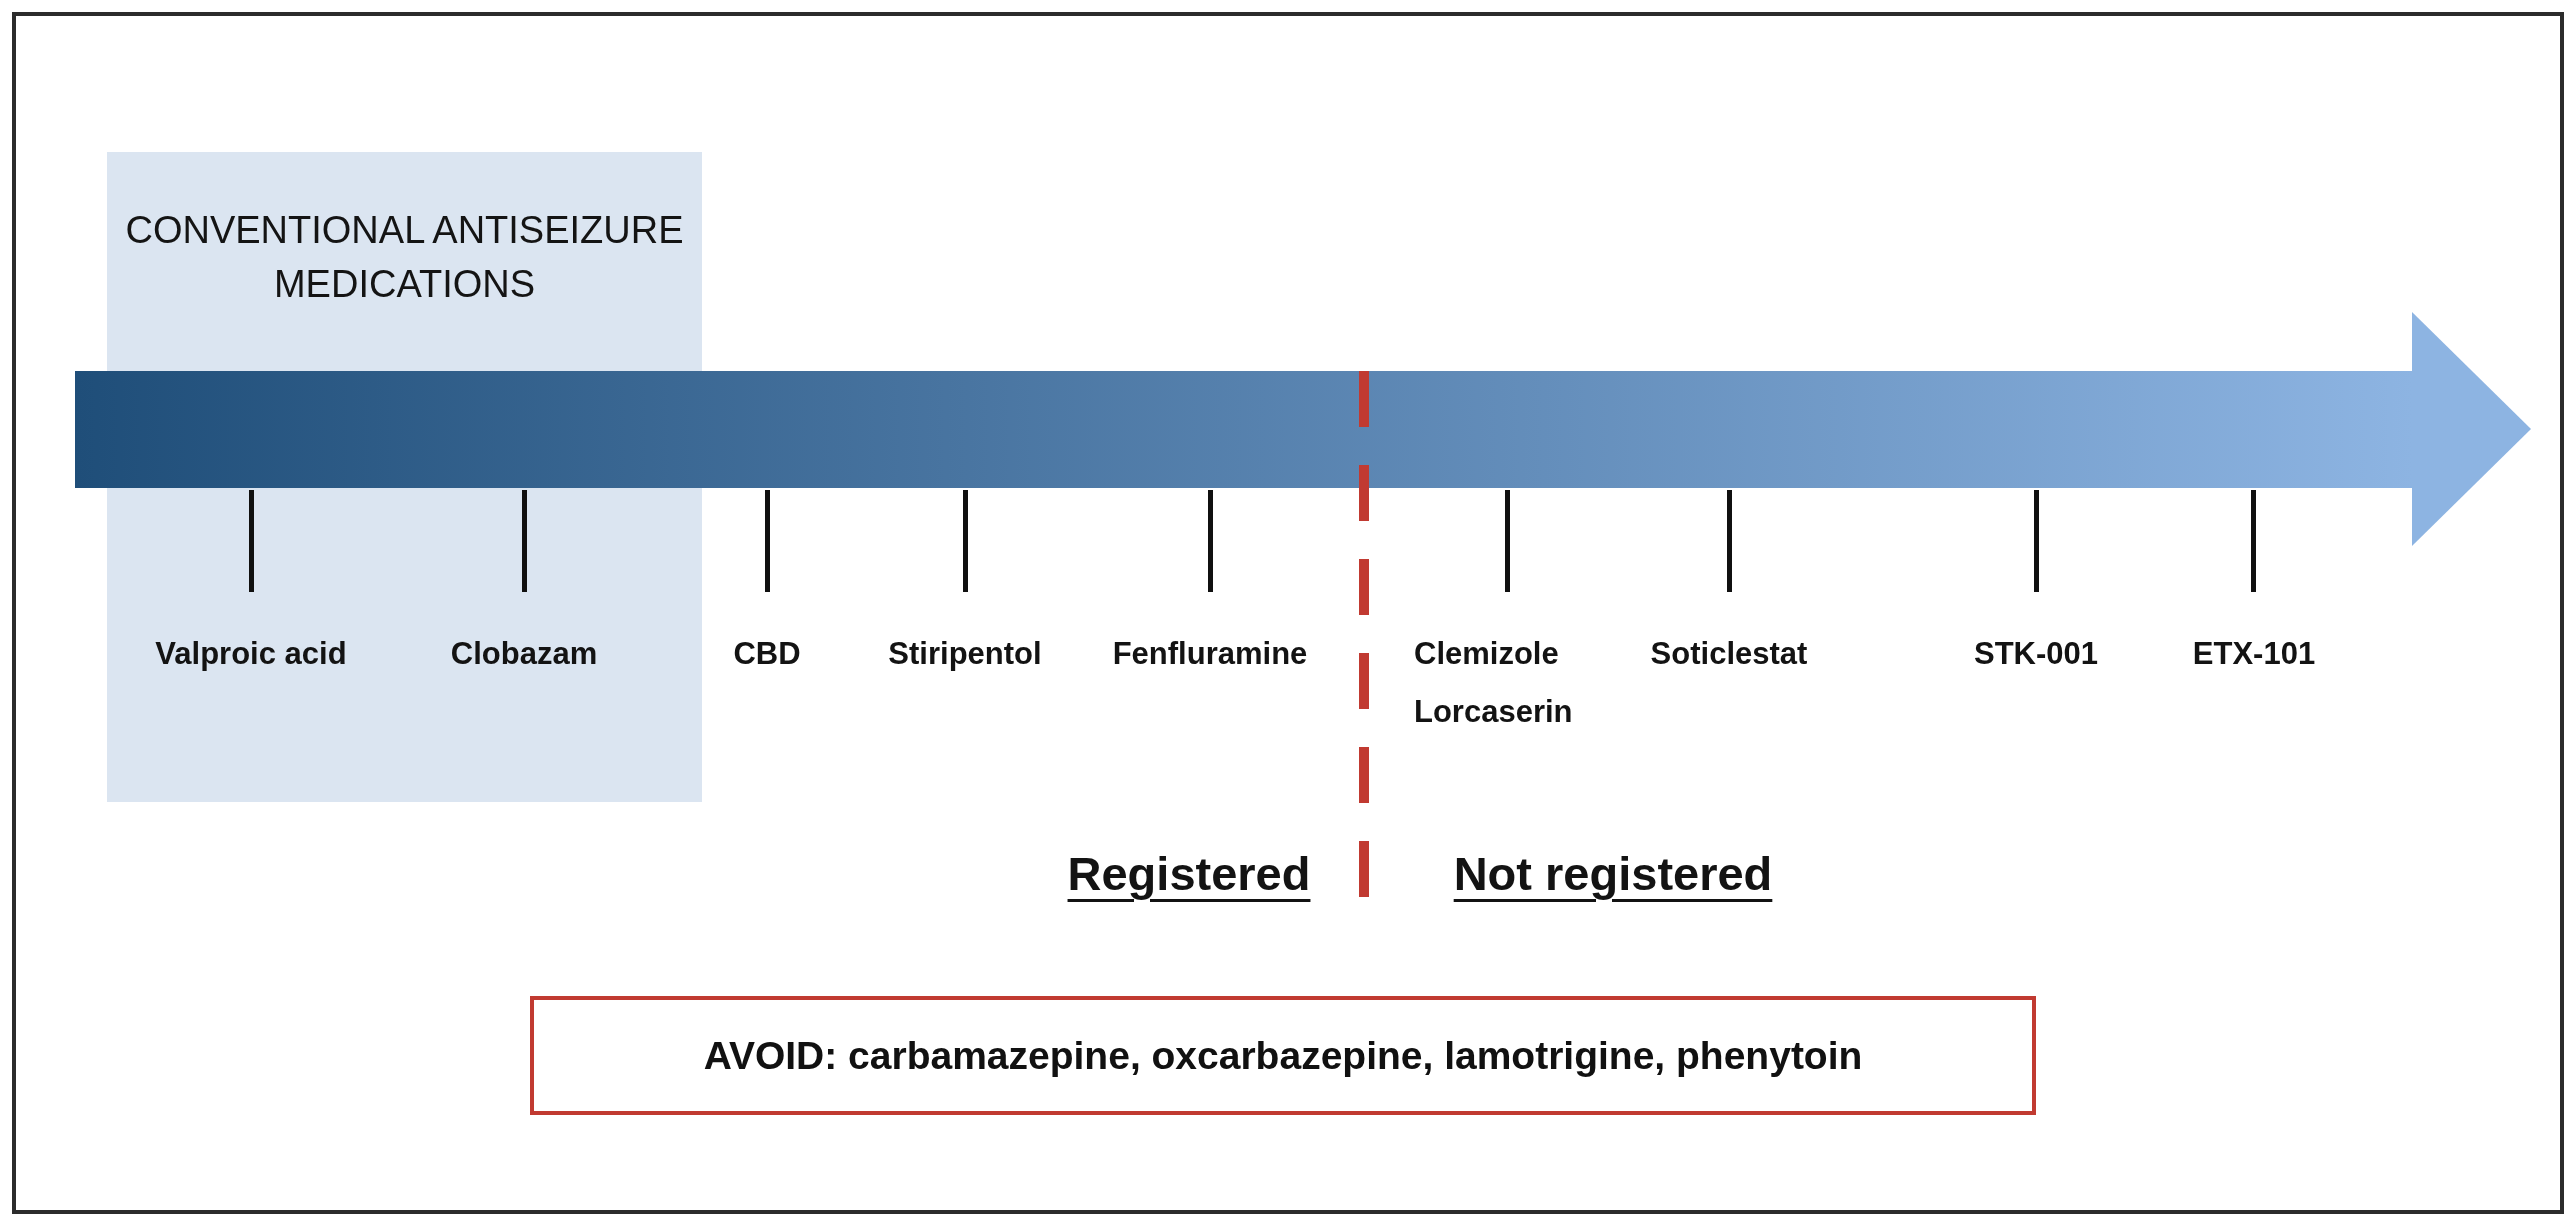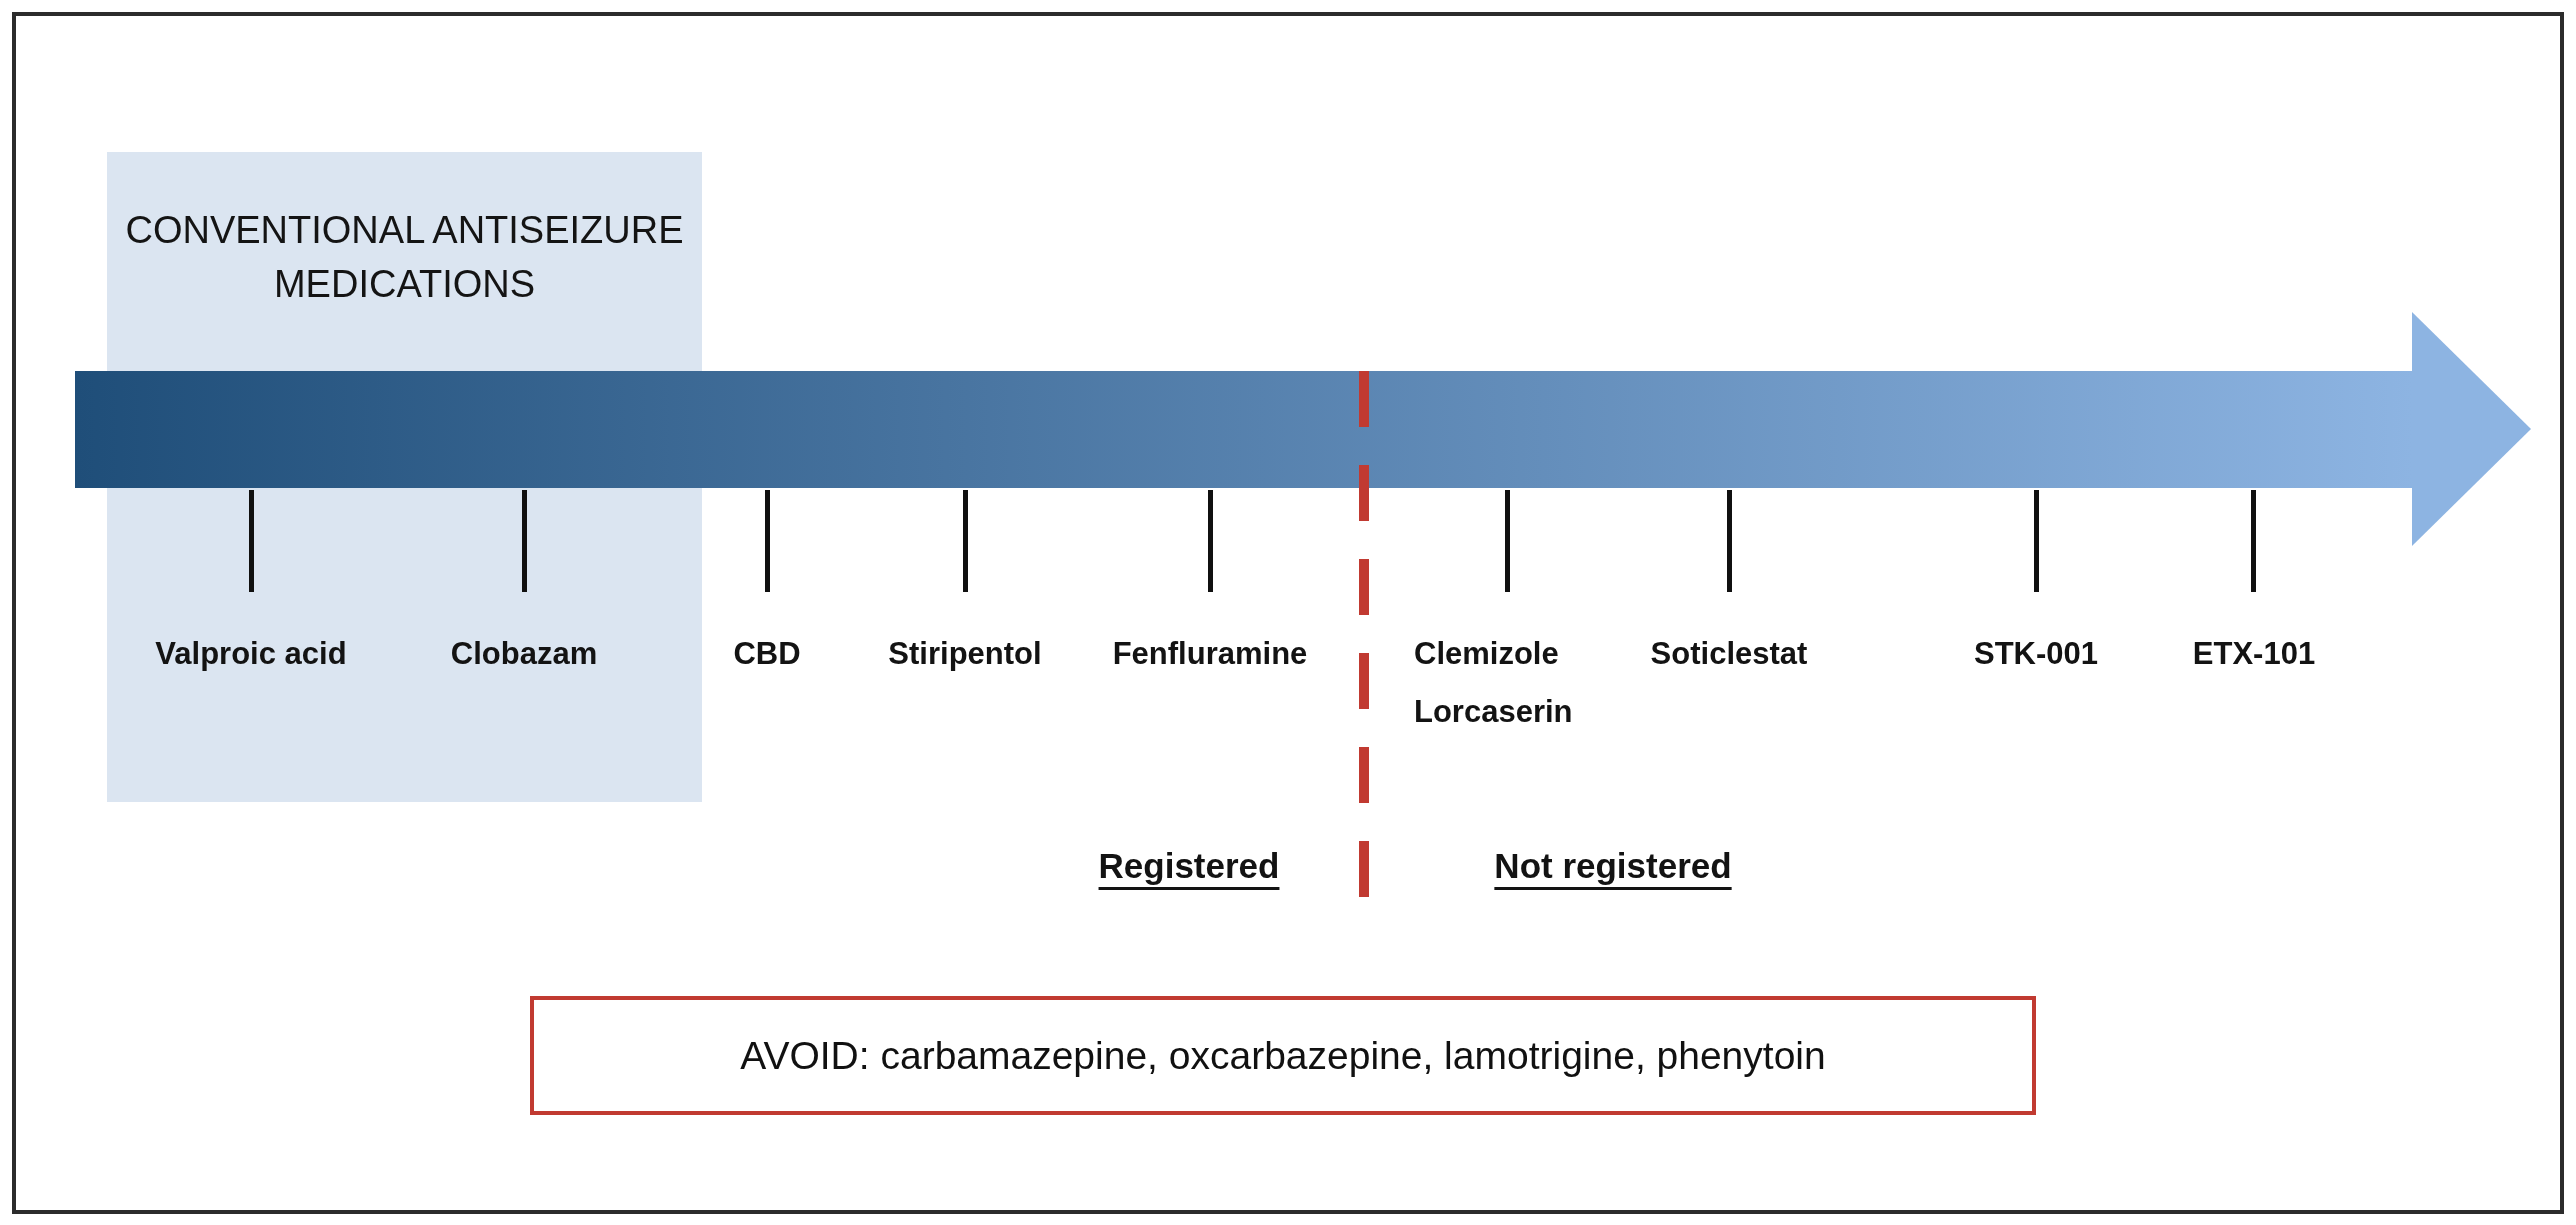--- a/index.html
+++ b/index.html
@@ -48,32 +48,32 @@
     white-space:nowrap;z-index:3;color:var(--text);
   }
   .drug.center{transform:translateX(-50%);text-align:center;}
   .drug.twoline{text-align:left;}
   .divider{
     position:absolute;left:1359px;top:371px;width:10px;height:542px;z-index:4;
     background:repeating-linear-gradient(to bottom,var(--red) 0 56px,transparent 56px 94px);
   }
   .reg-label{
     position:absolute;top:846px;transform:translateX(-50%);z-index:3;
-    font-size:35px;font-weight:700;white-space:nowrap;color:var(--text);
+    font-size:47px;font-weight:700;white-space:nowrap;color:var(--text);
     text-decoration:underline;text-decoration-thickness:3px;text-underline-offset:9.4px;
   }
   #reg-label-registered{left:1189px;}
   #reg-label-not-registered{left:1613px;}
   .avoid-box{
     position:absolute;left:530px;top:996px;width:1506px;height:119px;box-sizing:border-box;
     border:4.7px solid var(--red);background:#ffffff;z-index:5;
     display:flex;align-items:center;justify-content:center;
   }
   .avoid-text{
-    font-size:39px;font-weight:400;white-space:nowrap;color:#111111;
+    font-size:39px;font-weight:700;white-space:nowrap;color:#111111;
   }
 </style>
 </head>
 <body>
 
 <div class="canvas">
 
   <div class="frame"></div>
 
   <div class="stage-box" id="stage-box-0">

